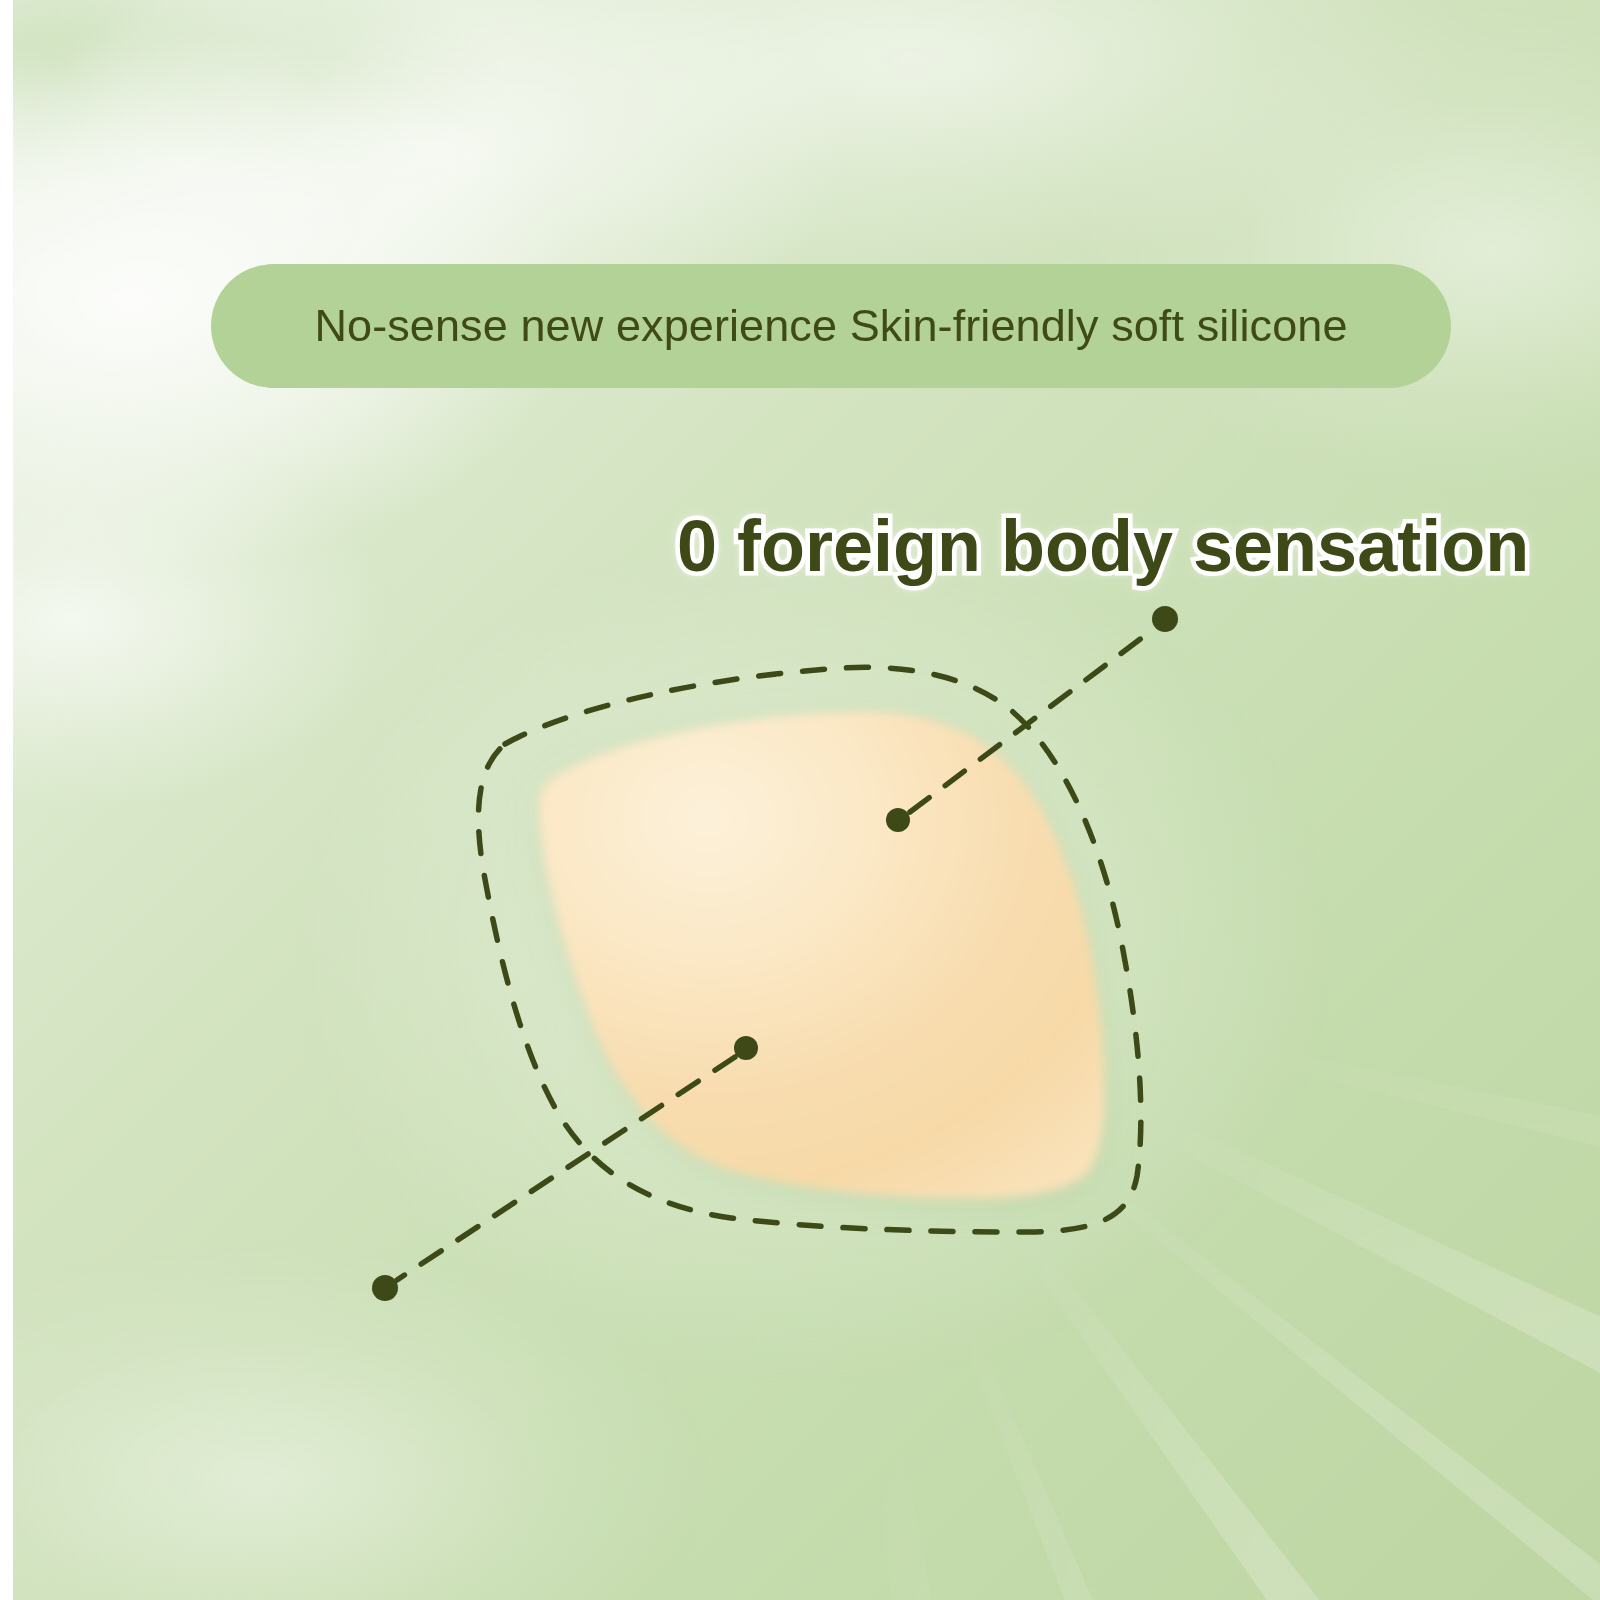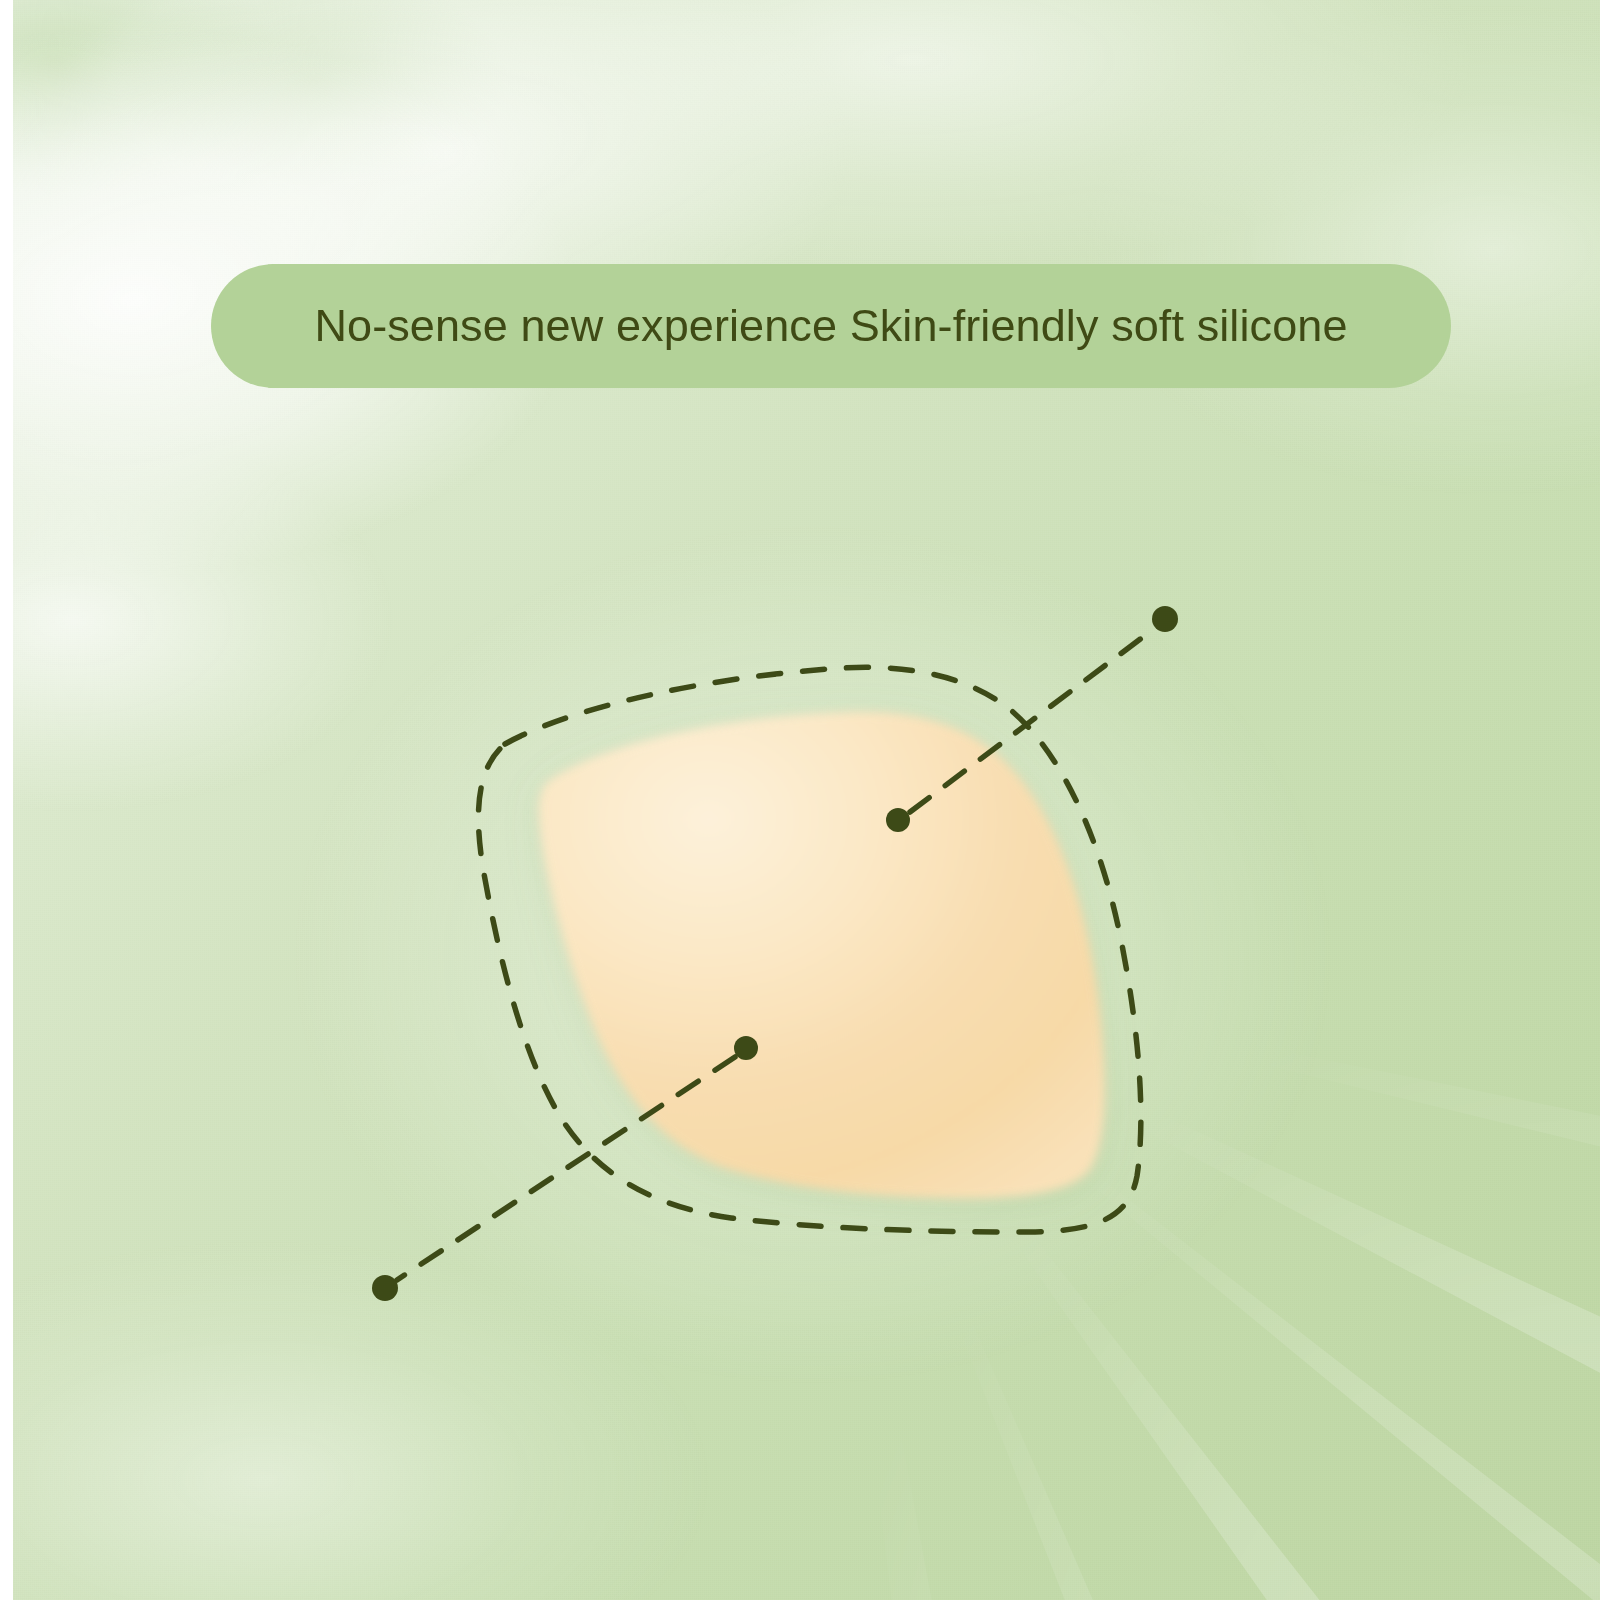--- a/index.html
+++ b/index.html
@@ -222,15 +222,16 @@
 
     <line x1="722" y1="1057" x2="384" y2="1280" stroke="#3d4a17" stroke-width="5.5" stroke-linecap="round" stroke-dasharray="24 20"></line>
     <circle cx="733" cy="1048" r="12" fill="#3d4a17"></circle>
     <circle cx="372" cy="1288" r="13" fill="#3d4a17"></circle>
   </svg>
 
   <div class="pill">
     <span class="pill-text">No-sense new experience Skin-friendly soft silicone</span>
   </div>
 
+  <div class="callout-label" id="label-sensation">0 foreign body sensation</div>
 
 
 </div>
 
 </body></html>

